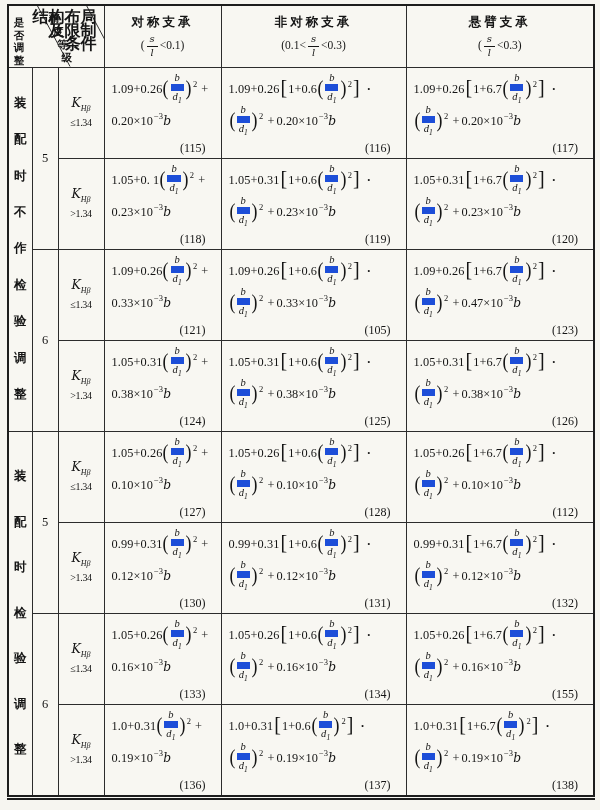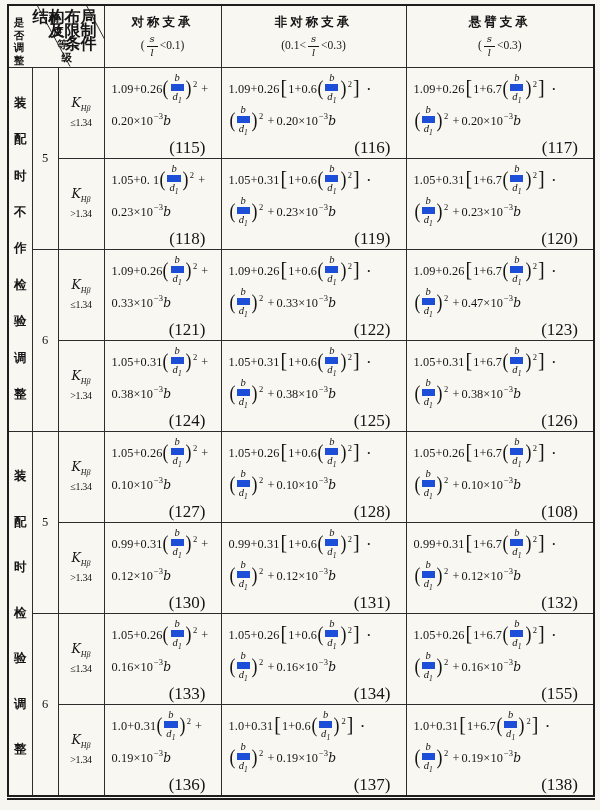--- a/index.html
+++ b/index.html
@@ -64,21 +64,21 @@
   .fd{border-top:7px solid #1d4ed8;padding:0 2px;}
   .fd sub{font-size:7.5px;font-style:italic;}
   .pr{font-size:21px;font-weight:300;vertical-align:middle;line-height:18px;display:inline-block;
       transform:scaleX(.85);position:relative;top:-2px;}
   .bk{font-size:20px;font-weight:300;vertical-align:middle;line-height:17px;display:inline-block;
       position:relative;top:-2px;margin:0 1px;}
   .sp{font-size:8.5px;vertical-align:super;line-height:0;margin-left:1px;}
   .dot{font-weight:bold;margin-left:6px;}
   .op{margin-left:4px;}
   .op2{margin:0 2px 0 4px;}
-  .eq{text-align:right;padding-right:12px;font-size:17px;line-height:16px;margin-top:3px;}
+  .eq{text-align:right;padding-right:12px;font-size:12px;line-height:16px;margin-top:3px;}
   i{font-family:"DejaVu Serif",serif;}
 </style>
 </head>
 <body>
 
 <div class="page">
   <table class="tbl">
     <colgroup>
       <col style="width:24px">
         <col style="width:26px">
@@ -239,21 +239,21 @@
           </td>
           <td class="fcell">
             <div class="fl">1.09+0.26<span class="bk">[</span>1+0.6<span class="pr">(</span><span class="fr">
                 <span class="fn">b</span>
                 <span class="fd">d<sub>1</sub></span>
               </span><span class="pr">)</span><sup class="sp">2</sup><span class="bk">]</span><span class="dot">·</span></div>
             <div class="fl"><span class="pr">(</span><span class="fr">
                 <span class="fn">b</span>
                 <span class="fd">d<sub>1</sub></span>
               </span><span class="pr">)</span><sup class="sp">2</sup><span class="op2">+</span>0.33×10<sup class="sp">−3</sup><i>b</i></div>
-            <div class="eq">(122)</div>
+            <div class="eq">(105)</div>
           </td>
           <td class="fcell">
             <div class="fl">1.09+0.26<span class="bk">[</span>1+6.7<span class="pr">(</span><span class="fr">
                 <span class="fn">b</span>
                 <span class="fd">d<sub>1</sub></span>
               </span><span class="pr">)</span><sup class="sp">2</sup><span class="bk">]</span><span class="dot">·</span></div>
             <div class="fl"><span class="pr">(</span><span class="fr">
                 <span class="fn">b</span>
                 <span class="fd">d<sub>1</sub></span>
               </span><span class="pr">)</span><sup class="sp">2</sup><span class="op2">+</span>0.47×10<sup class="sp">−3</sup><i>b</i></div>
@@ -334,21 +334,21 @@
           </td>
           <td class="fcell">
             <div class="fl">1.05+0.26<span class="bk">[</span>1+6.7<span class="pr">(</span><span class="fr">
                 <span class="fn">b</span>
                 <span class="fd">d<sub>1</sub></span>
               </span><span class="pr">)</span><sup class="sp">2</sup><span class="bk">]</span><span class="dot">·</span></div>
             <div class="fl"><span class="pr">(</span><span class="fr">
                 <span class="fn">b</span>
                 <span class="fd">d<sub>1</sub></span>
               </span><span class="pr">)</span><sup class="sp">2</sup><span class="op2">+</span>0.10×10<sup class="sp">−3</sup><i>b</i></div>
-            <div class="eq">(108)</div>
+            <div class="eq">(112)</div>
           </td>
         </tr>
         <tr>
           <td class="kcell">
             <div class="kv"><i>K</i><sub>Hβ</sub></div>
             <div class="kc">&gt;1.34</div>
           </td>
           <td class="fcell">
             <div class="fl">0.99+0.31<span class="pr">(</span><span class="fr">
                 <span class="fn">b</span>

